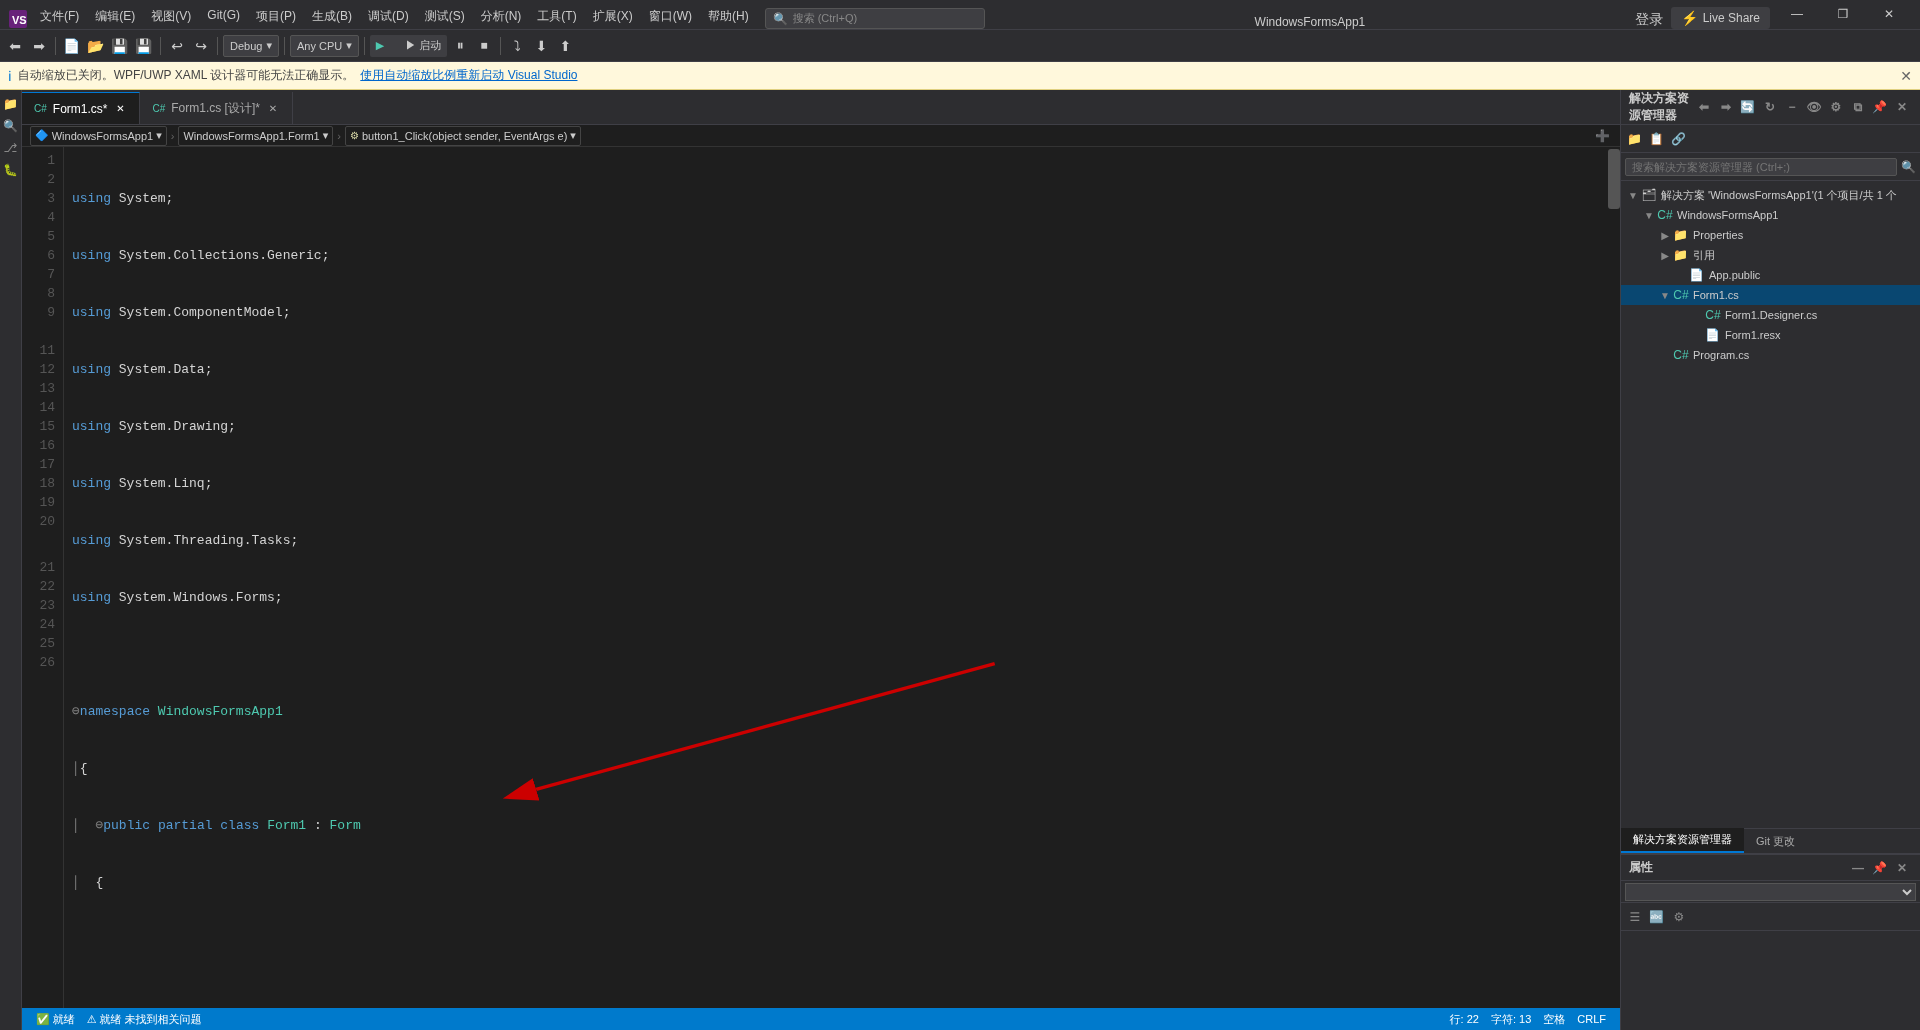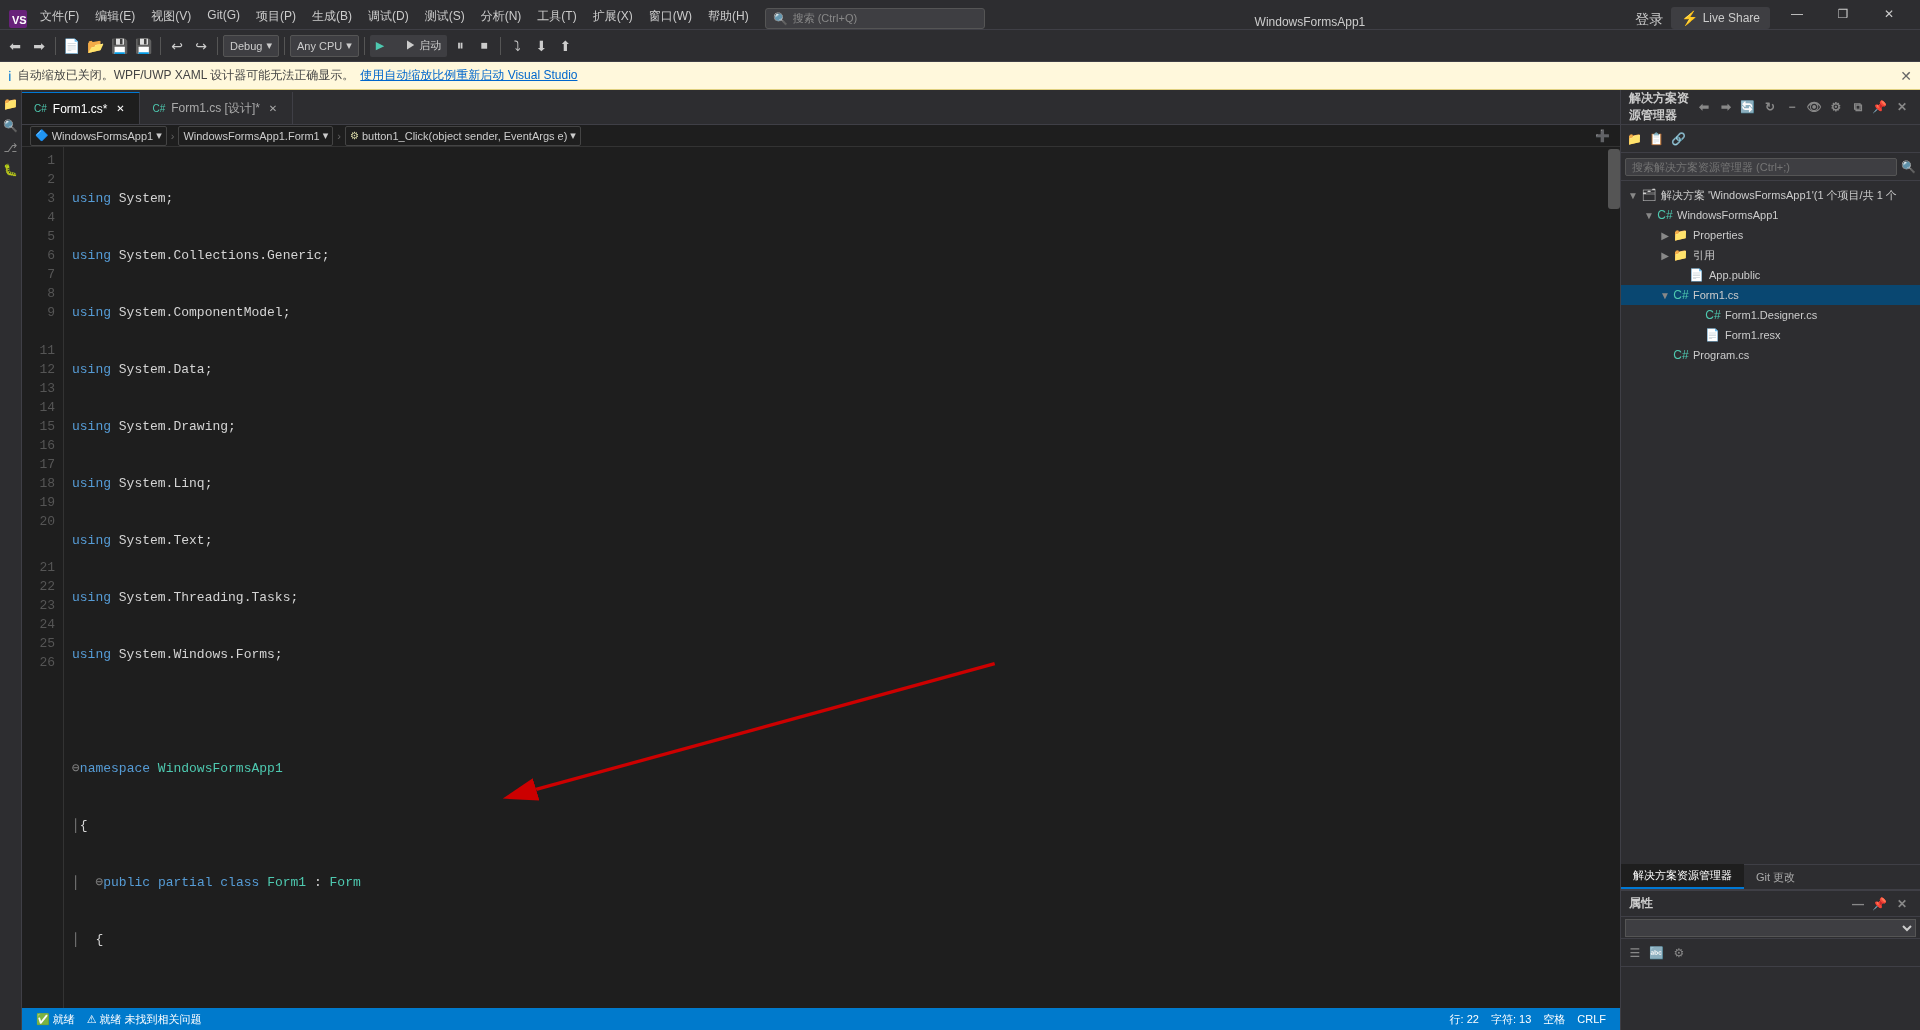--- a/index.html
+++ b/index.html
@@ -254,21 +254,21 @@
       background: #2d2d30;
       display: flex;
       align-items: flex-end;
       border-bottom: 1px solid #3f3f46;
       border-top: 1px solid #3f3f46;
     }
     .se-tab { padding: 4px 12px; font-size: 11px; cursor: pointer; color: #aaa; }
     .se-tab.active { color: #fff; background: #1e1e1e; border-bottom: 2px solid #0078d4; }
 
     #properties-panel {
-      height: 140px;
+      height: 176px;
       background: #2d2d30;
       border-top: 1px solid #3f3f46;
       display: flex;
       flex-direction: column;
     }
     #props-header {
       height: 26px;
       background: #2d2d30;
       display: flex;
       align-items: center;
@@ -464,21 +464,20 @@
         <div style="height:19px;">26</div>
       </div>
 
       <div id="code-content">
         <span class="code-line"><span class="kw">using</span> System;</span>
         <span class="code-line"><span class="kw">using</span> System.Collections.Generic;</span>
         <span class="code-line"><span class="kw">using</span> System.ComponentModel;</span>
         <span class="code-line"><span class="kw">using</span> System.Data;</span>
         <span class="code-line"><span class="kw">using</span> System.Drawing;</span>
         <span class="code-line"><span class="kw">using</span> System.Linq;</span>
-        <span class="code-line"><span class="kw">using</span> System.Text;</span>
         <span class="code-line"><span class="kw">using</span> System.Threading.Tasks;</span>
         <span class="code-line"><span class="kw">using</span> System.Windows.Forms;</span>
         <span class="code-line">&nbsp;</span>
         <span class="code-line" style="position:relative;"><span style="color:#808080;">⊖</span><span class="kw">namespace</span> <span class="ns">WindowsFormsApp1</span></span>
         <span class="code-line"><span style="color:#808080;">│</span>{</span>
         <span class="code-line"><span style="color:#808080;">│</span>  <span style="color:#808080;">⊖</span><span class="kw">public</span> <span class="kw">partial</span> <span class="kw">class</span> <span class="kw2">Form1</span> : <span class="kw2">Form</span></span>
         <span class="code-line"><span style="color:#808080;">│</span>  {</span>
         
         
         

